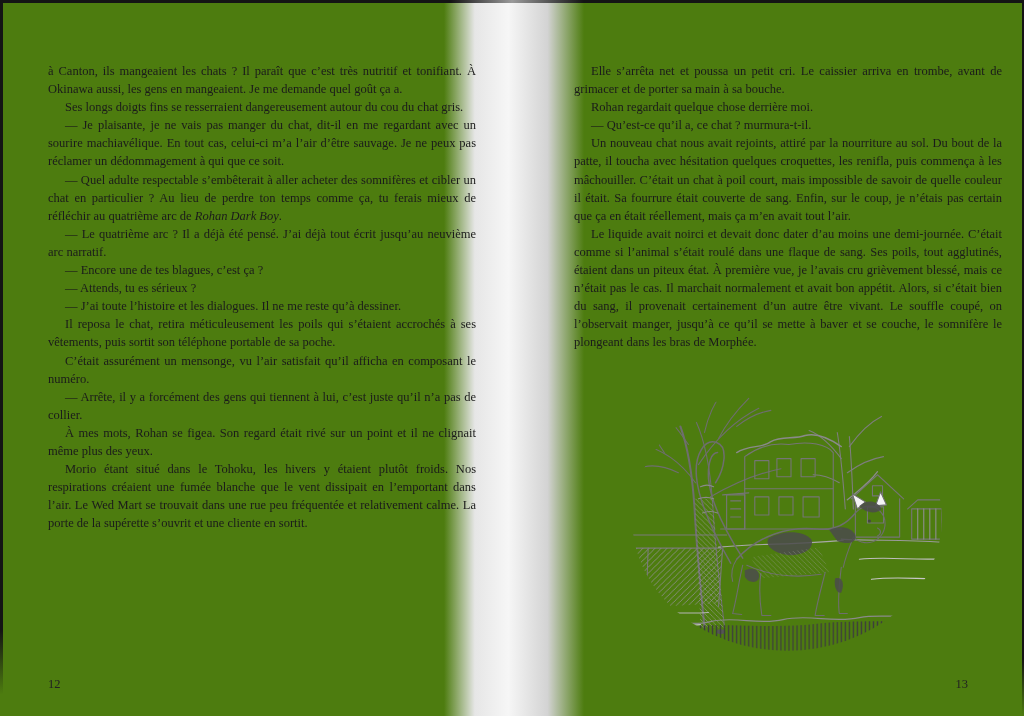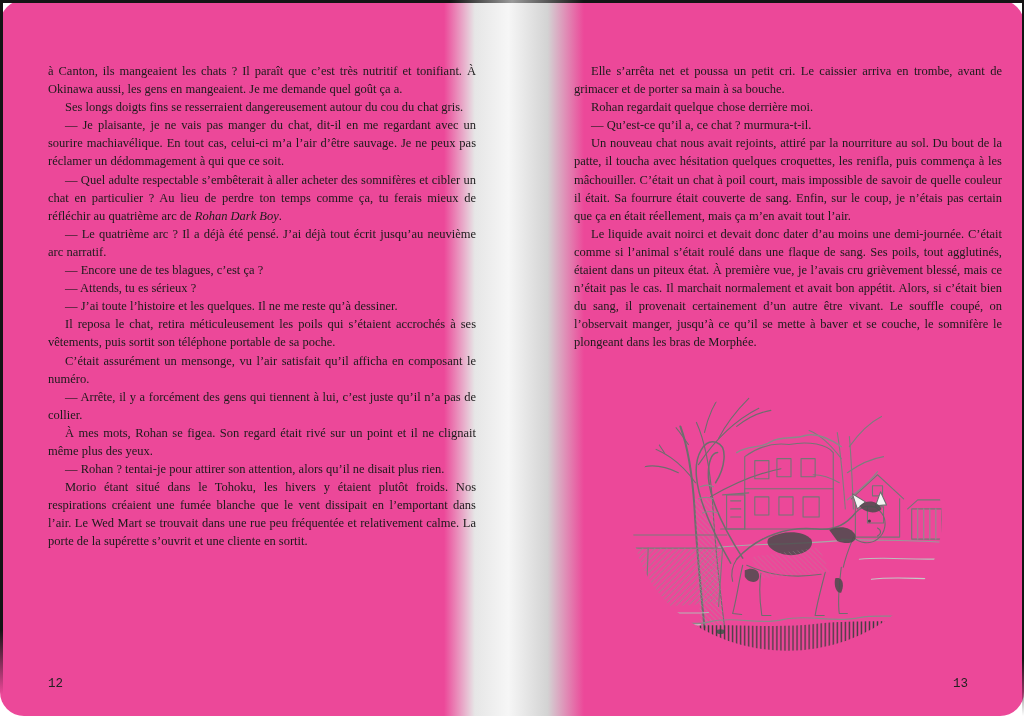--- a/index.html
+++ b/index.html
@@ -1,59 +1,58 @@
 <!DOCTYPE html>
 <html lang="fr"><head>
 <meta charset="utf-8">
 <style>
   html,body{margin:0;padding:0;}
   body{width:1024px;height:716px;position:relative;background:#ffffff;overflow:hidden;}
-  .spread{position:absolute;inset:0;background:#ec4899;border-radius:24px;}
+  .spread{position:absolute;inset:0;background:#4d7c0f;}
   .edge-top{position:absolute;top:0;left:0;width:1024px;height:3px;
     background:linear-gradient(90deg,#141414 0 44%,#9a9a9a 50%,#141414 57% 100%);}
   .edge-left{position:absolute;top:0;left:0;width:3px;height:716px;
     background:linear-gradient(180deg,#141414 0 88%,rgba(20,20,20,0) 97%);}
   .edge-right{position:absolute;top:0;right:0;width:2px;height:716px;
     background:linear-gradient(180deg,#141414 0 92%,rgba(20,20,20,0) 100%);}
   .gutter{position:absolute;top:0;left:444px;width:140px;height:716px;
     background:linear-gradient(90deg,rgba(230,230,230,0) 0%,#e6e6e6 22%,#f6f6f6 46%,#d3d3d3 74%,rgba(214,214,214,0) 100%);}
   .textblock{position:absolute;width:428px;font-family:"Liberation Serif","DejaVu Serif",serif;
     font-size:12.5px;line-height:18.1px;color:#1b1b1b;text-align:justify;
     hyphens:auto;-webkit-hyphens:auto;}
   .left-text{left:48px;top:62px;}
   .right-text{left:568px;top:62px;margin-left:6px;}
   .textblock p{margin:0;text-indent:17px;}
   .textblock p.flush{text-indent:0;}
-  .pagenum{position:absolute;font-family:Liberation Mono, monospace;
+  .pagenum{position:absolute;font-family:Liberation Serif, serif;
     font-size:12.5px;color:#222;}
   .pagenum-left{left:48px;top:677px;}
   .pagenum-right{left:918px;top:677px;width:50px;text-align:right;}
   figure.illustration{position:absolute;left:618px;top:386px;width:346px;height:274px;margin:0;}
 </style>
 </head>
 <body>
 
 <div class="spread">
 
   <div class="gutter"></div>
 
   <div class="textblock left-text">
     <p class="flush">à Canton, ils mangeaient les chats&nbsp;? Il paraît que c’est très nutritif et tonifiant. À Okinawa aussi, les gens en mangeaient. Je me demande quel goût ça a.</p>
     <p>Ses longs doigts fins se resserraient dangereusement autour du cou du chat gris.</p>
     <p>— Je plaisante, je ne vais pas manger du chat, dit-il en me regardant avec un sourire machiavélique. En tout cas, celui-ci m’a l’air d’être sauvage. Je ne peux pas réclamer un dédommagement à qui que ce soit.</p>
     <p><span>— Quel adulte respectable s’embêterait à aller acheter des somnifères et cibler un chat en particulier&nbsp;? Au lieu de perdre ton temps comme ça, tu ferais mieux de réfléchir au quatrième arc de </span><i>Rohan Dark Boy</i><span>.</span></p>
     <p>— Le quatrième arc&nbsp;? Il a déjà été pensé. J’ai déjà tout écrit jusqu’au neuvième arc narratif.</p>
     <p>— Encore une de tes blagues, c’est ça&nbsp;?</p>
     <p>— Attends, tu es sérieux&nbsp;?</p>
-    <p>— J’ai toute l’histoire et les quelques. Il ne me reste qu’à dessiner.</p>
+    <p>— J’ai toute l’histoire et les dialogues. Il ne me reste qu’à dessiner.</p>
     <p>Il reposa le chat, retira méticuleusement les poils qui s’étaient accrochés à ses vêtements, puis sortit son téléphone portable de sa poche.</p>
     <p>C’était assurément un mensonge, vu l’air satisfait qu’il afficha en composant le numéro.</p>
     <p>— Arrête, il y a forcément des gens qui tiennent à lui, c’est juste qu’il n’a pas de collier.</p>
     <p>À mes mots, Rohan se figea. Son regard était rivé sur un point et il ne clignait même plus des yeux.</p>
-    <p>— Rohan&nbsp;? tentai-je pour attirer son attention, alors qu’il ne disait plus rien.</p>
     <p>Morio étant situé dans le Tohoku, les hivers y étaient plutôt froids. Nos respirations créaient une fumée blanche que le vent dissipait en l’emportant dans l’air. Le Wed Mart se trouvait dans une rue peu fréquentée et relativement calme. La porte de la supérette s’ouvrit et une cliente en sortit.</p>
   </div>
   <div class="pagenum pagenum-left">12</div>
 
   <div class="textblock right-text">
     <p>Elle s’arrêta net et poussa un petit cri. Le caissier arriva en trombe, avant de grimacer et de porter sa main à sa bouche.</p>
     <p>Rohan regardait quelque chose derrière moi.</p>
     <p>— Qu’est-ce qu’il a, ce chat&nbsp;? murmura-t-il.</p>
     <p>Un nouveau chat nous avait rejoints, attiré par la nourriture au sol. Du bout de la patte, il toucha avec hésitation quelques croquettes, les renifla, puis commença à les mâchouiller. C’était un chat à poil court, mais impossible de savoir de quelle couleur il était. Sa fourrure était couverte de sang. Enfin, sur le coup, je n’étais pas certain que ça en était réellement, mais ça m’en avait tout l’air.</p>
     <p>Le liquide avait noirci et devait donc dater d’au moins une demi-journée. C’était comme si l’animal s’était roulé dans une flaque de sang. Ses poils, tout agglutinés, étaient dans un piteux état. À première vue, je l’avais cru grièvement blessé, mais ce n’était pas le cas. Il marchait normalement et avait bon appétit. Alors, si c’était bien du sang, il provenait certainement d’un autre être vivant. Le souffle coupé, on l’observait manger, jusqu’à ce qu’il se mette à baver et se couche, le somnifère le plongeant dans les bras de Morphée.</p>

